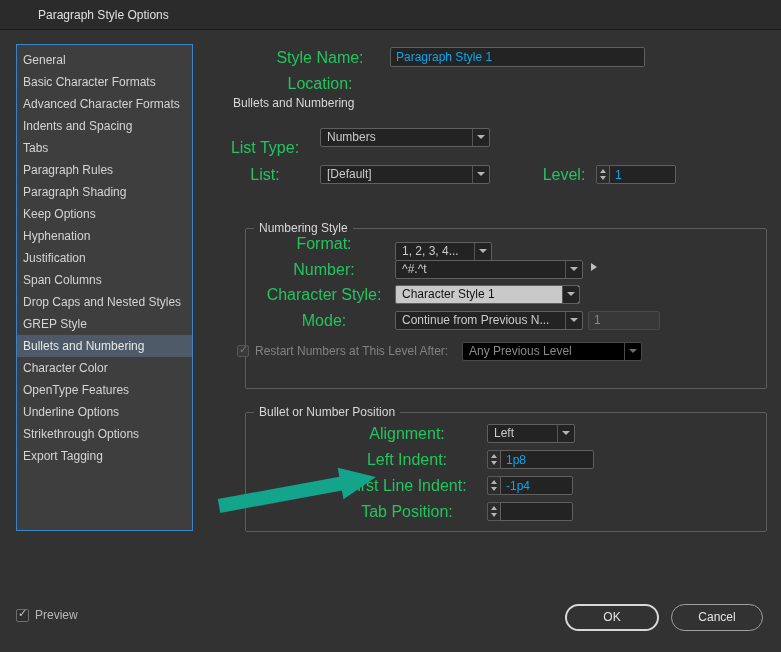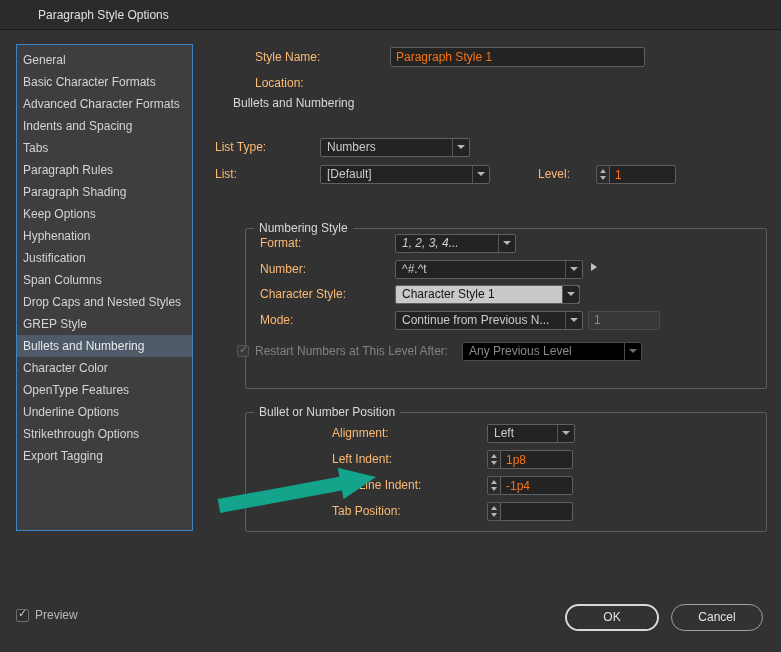--- a/index.html
+++ b/index.html
@@ -24,22 +24,22 @@
     background:#3e3e3e;border:1px solid #3a85c8;box-sizing:border-box;
     padding-top:4px;
   }
   .side-item{
     height:22px;line-height:22px;padding-left:6px;
     font-size:12px;color:#d4d4d4;white-space:nowrap;overflow:hidden;cursor:default;
   }
   .side-item.selected{background:#4e5a68;color:#e8e8e8;}
   
   .rlabel{
-    position:absolute;font-size:12px;color:#fdba74;line-height:19px;
-    text-align:left;white-space:nowrap;
+    position:absolute;font-size:16px;color:#22c55e;line-height:19px;
+    text-align:center;white-space:nowrap;
   }
   .llabel{
     position:absolute;font-size:12px;color:#d2d2d2;line-height:19px;
     white-space:nowrap;
   }
   .dim{color:#828282;}
   
   .dropdown{
     position:absolute;height:19px;background:#232323;
     border:1px solid #606060;border-radius:2px;box-sizing:border-box;
@@ -60,21 +60,21 @@
   }
   .dropdown.highlight{background:#c9c9c9;color:#141414;}
   .dropdown.highlight .chevbox{background:#232323;}
   .dropdown.disabled{background:#000000;border-color:#4a4a4a;color:#8a8a8a;}
   .dropdown.disabled .chevbox{border-left-color:#4a4a4a;}
   .dropdown.disabled .chev{border-top-color:#6e6e6e;}
   
   .textfield{
     position:absolute;height:19px;background:#232323;
     border:1px solid #606060;border-radius:2px;box-sizing:border-box;
-    color:#f97316;font-size:12px;padding:0 5px;line-height:17px;
+    color:#0ea5e9;font-size:12px;padding:0 5px;line-height:17px;
     font-family:"Liberation Sans", sans-serif;outline:none;
   }
   input.textfield{padding:0 5px;}
   .textfield.disabled{background:#383838;border-color:#4a4a4a;color:#8a8a8a;}
   .attach{border-radius:0 2px 2px 0;}
   
   .stepper{
     position:absolute;width:14px;height:19px;background:#2c2c2c;
     border:1px solid #5a5a5a;box-sizing:border-box;border-radius:2px 0 0 2px;
   }
@@ -151,21 +151,21 @@
   <div class="side-item">Strikethrough Options</div>
   <div class="side-item">Export Tagging</div>
 </div>
 
 <div class="rlabel" style="left:255px;top:48px;width:130px;">Style Name:</div>
 <input class="textfield" style="left: 390px; top: 47px; width: 255px; height: 20px;" value="Paragraph Style 1">
 <div class="rlabel" style="left:255px;top:74px;width:130px;">Location:</div>
 <div class="heading" style="left:233px;top:96px;">Bullets and Numbering</div>
 
 <div class="rlabel" style="left:215px;top:138px;width:100px;">List Type:</div>
-<div class="dropdown" style="left:320px;top:138px;width:150px;">
+<div class="dropdown" style="left:320px;top:128px;width:170px;">
   <span class="val">Numbers</span>
   <span class="chevbox">
       <span class="chev"></span>
     </span>
 </div>
 
 <div class="rlabel" style="left:215px;top:165px;width:100px;">List:</div>
 <div class="dropdown" style="left:320px;top:165px;width:170px;">
   <span class="val">[Default]</span>
   <span class="chevbox">
@@ -178,21 +178,21 @@
   <span class="st-up"></span>
   <span class="st-down"></span>
 </div>
 <input class="textfield attach" style="left: 609px; top: 165px; width: 67px;" value="1">
 
 <div class="groupbox" style="left:233px;top:228px;width:522px;height:161px;">
   <span class="grouptitle">Numbering Style</span>
 </div>
 
 <div class="rlabel" style="left:260px;top:234px;width:128px;">Format:</div>
-<div class="dropdown" style="left:395px;top:234px;width:121px;font-style:italic;">
+<div class="dropdown" style="left:395px;top:242px;width:97px;">
   <span class="val">1, 2, 3, 4...</span>
   <span class="chevbox">
       <span class="chev"></span>
     </span>
 </div>
 
 <div class="rlabel" style="left:260px;top:260px;width:128px;">Number:</div>
 <div class="dropdown" style="left:395px;top:260px;width:188px;">
   <span class="val">^#.^t</span>
   <span class="chevbox">
@@ -241,21 +241,21 @@
   <span class="chevbox">
       <span class="chev"></span>
     </span>
 </div>
 
 <div class="rlabel" style="left:332px;top:450px;width:150px;">Left Indent:</div>
 <div class="stepper" style="left:487px;top:450px;">
   <span class="st-up"></span>
   <span class="st-down"></span>
 </div>
-<input class="textfield attach" style="left: 500px; top: 450px; width: 73px;" value="1p8">
+<input class="textfield attach" style="left: 500px; top: 450px; width: 94px;" value="1p8">
 
 <div class="rlabel" style="left:332px;top:476px;width:150px;">First Line Indent:</div>
 <div class="stepper" style="left:487px;top:476px;">
   <span class="st-up"></span>
   <span class="st-down"></span>
 </div>
 <input class="textfield attach" style="left: 500px; top: 476px; width: 73px;" value="-1p4">
 
 <div class="rlabel" style="left:332px;top:502px;width:150px;">Tab Position:</div>
 <div class="stepper" style="left:487px;top:502px;">

